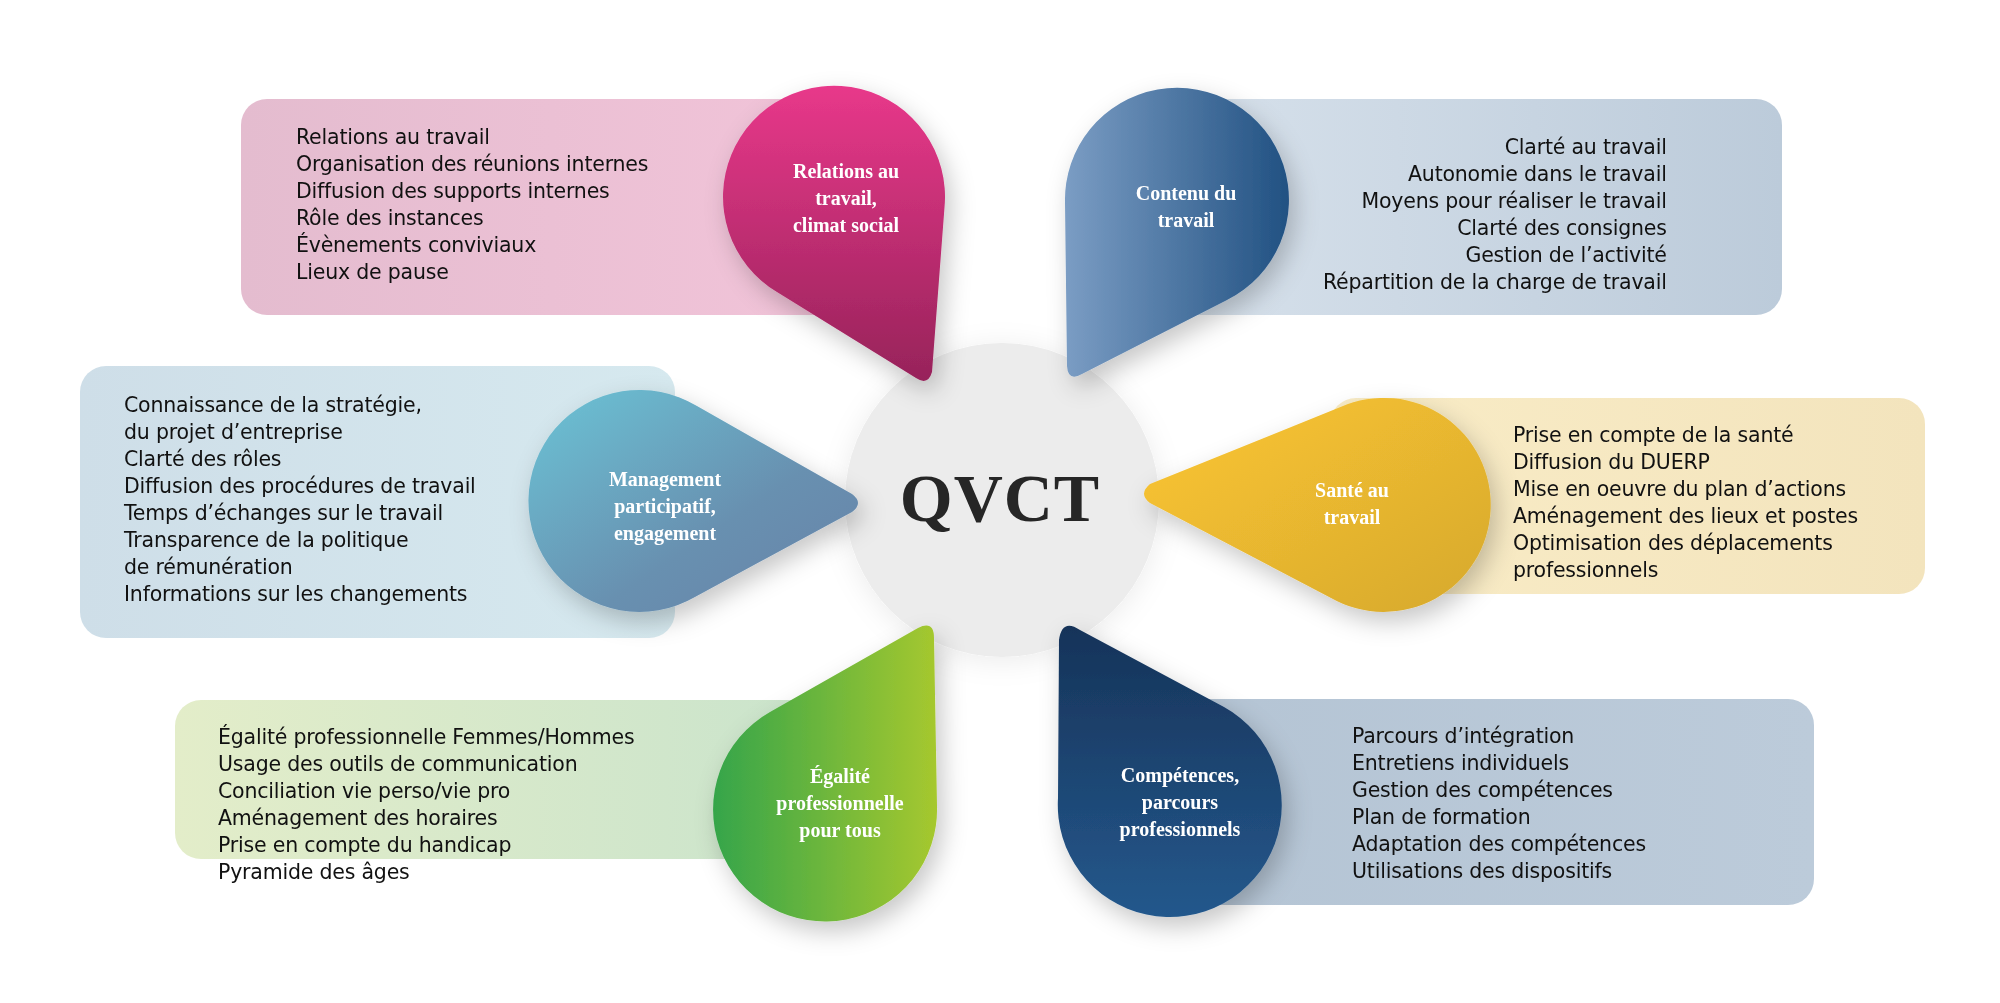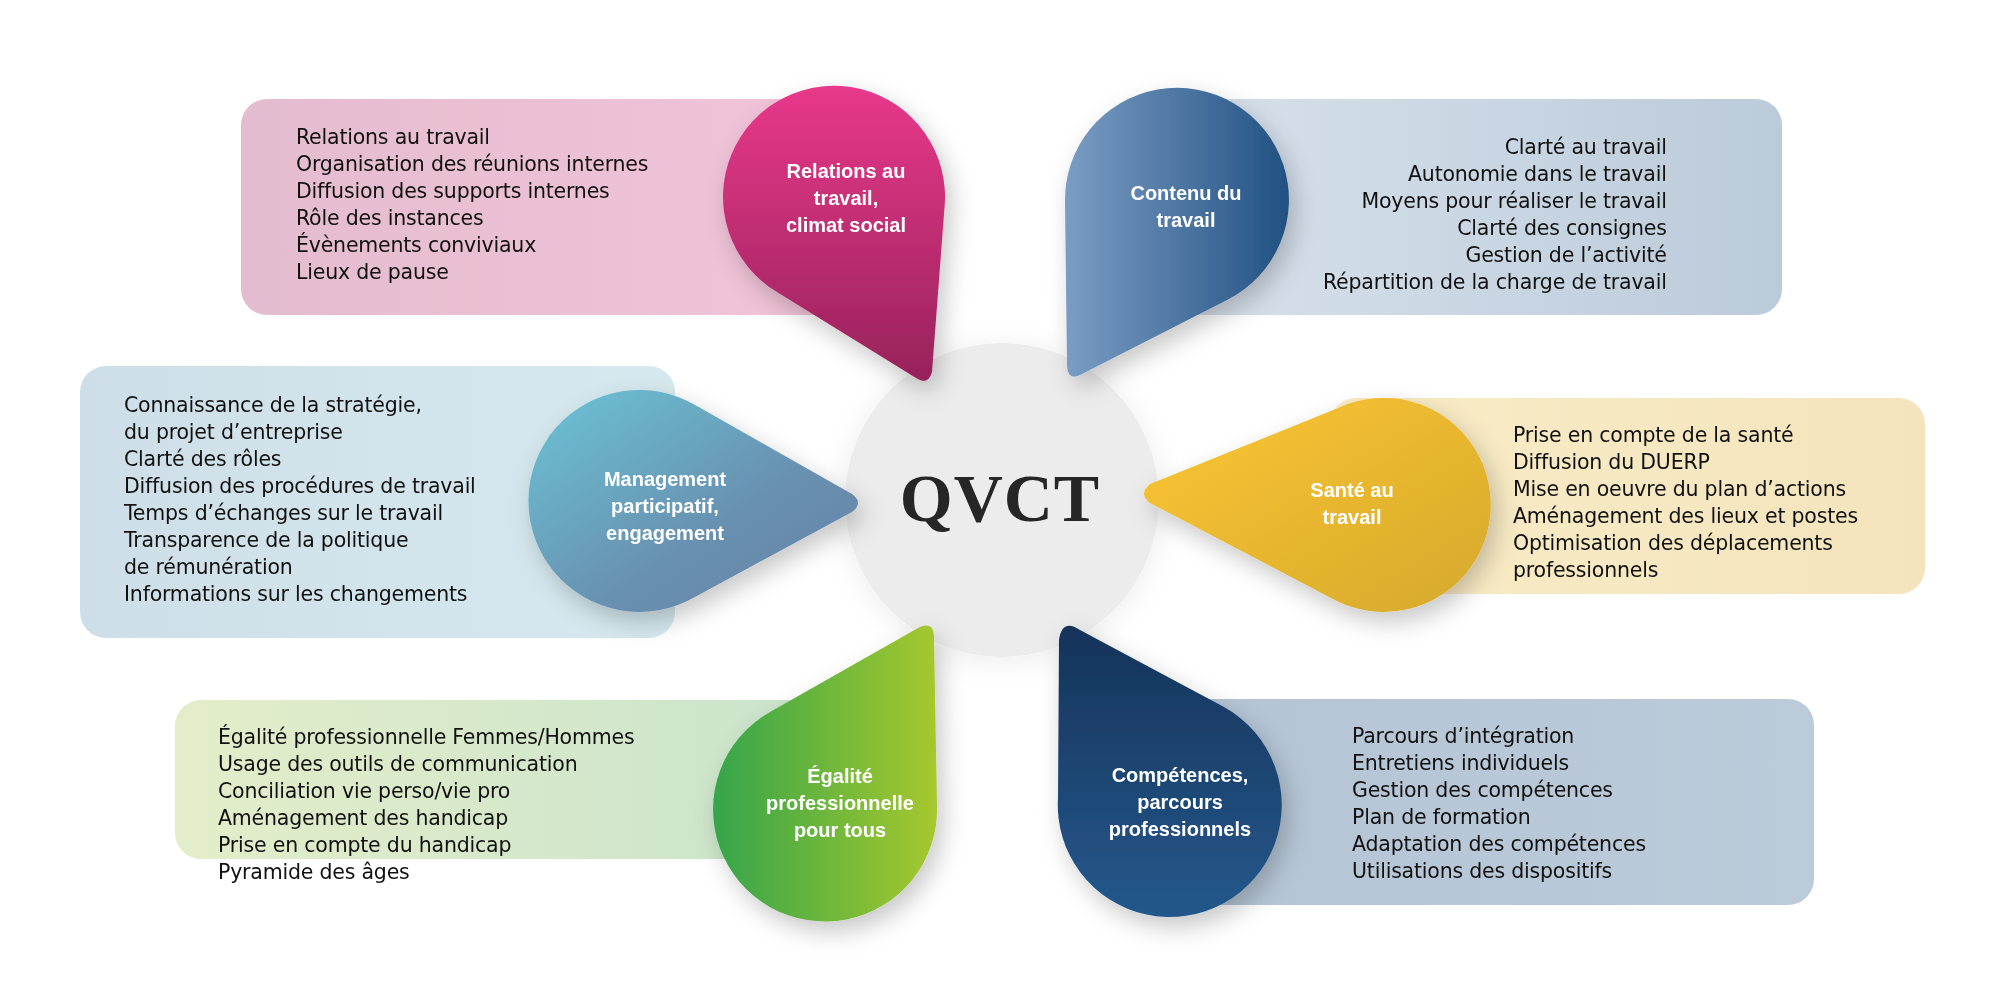--- a/index.html
+++ b/index.html
@@ -1,21 +1,21 @@
 <!DOCTYPE html>
 <html><head>
 <meta charset="utf-8">
 <style>
   html,body{margin:0;padding:0;background:#ffffff;}
   body{width:2000px;height:1003px;position:relative;overflow:hidden;font-family:"Liberation Sans",sans-serif;}
   .box{position:absolute;border-radius:26px;}
   .box ul{list-style:none;margin:0;padding:0;position:absolute;}
   .box li{font-family:"DejaVu Sans",sans-serif;font-size:20.5px;line-height:27px;color:#111111;white-space:nowrap;letter-spacing:-0.2px;}
   #diagram-svg{position:absolute;left:0;top:0;}
-  .drop-label{position:absolute;color:#ffffff;font-family:Liberation Sans, sans-serif;font-weight:bold;font-size:20px;line-height:27px;text-align:center;transform:translate(-50%,-50%);white-space:nowrap;}
+  .drop-label{position:absolute;color:#ffffff;font-family:Liberation Serif, serif;font-weight:bold;font-size:20px;line-height:27px;text-align:center;transform:translate(-50%,-50%);white-space:nowrap;}
   .center-title{position:absolute;left:1000px;top:498px;transform:translate(-50%,-50%);font-family:Liberation Serif, serif;font-weight:bold;font-size:68px;color:#262626;letter-spacing:1px;}
 </style>
 </head>
 <body>
 
 <div class="box" style="left:241px;top:99px;width:620px;height:216px;background:linear-gradient(90deg,#e4bccf,#f2c4d9);">
   <ul style="left:55px;top:25px;">
     <li>Relations au travail</li>
     <li>Organisation des réunions internes</li>
     <li>Diffusion des supports internes</li>
@@ -58,21 +58,21 @@
     <li>Optimisation des déplacements</li>
     <li>professionnels</li>
   </ul>
 </div>
 
 <div class="box" style="left:175px;top:700px;width:700px;height:159px;background:linear-gradient(90deg,#e3edc9,#c8e3cc);">
   <ul style="left:43px;top:24px;">
     <li>Égalité professionnelle Femmes/Hommes</li>
     <li>Usage des outils de communication</li>
     <li>Conciliation vie perso/vie pro</li>
-    <li>Aménagement des handicap</li>
+    <li>Aménagement des horaires</li>
     <li>Prise en compte du handicap</li>
     <li>Pyramide des âges</li>
   </ul>
 </div>
 
 <div class="box" style="left:1150px;top:699px;width:664px;height:206px;background:linear-gradient(90deg,#b4c4d4,#bccbda);">
   <ul style="left:202px;top:24px;">
     <li>Parcours d’intégration</li>
     <li>Entretiens individuels</li>
     <li>Gestion des compétences</li>

